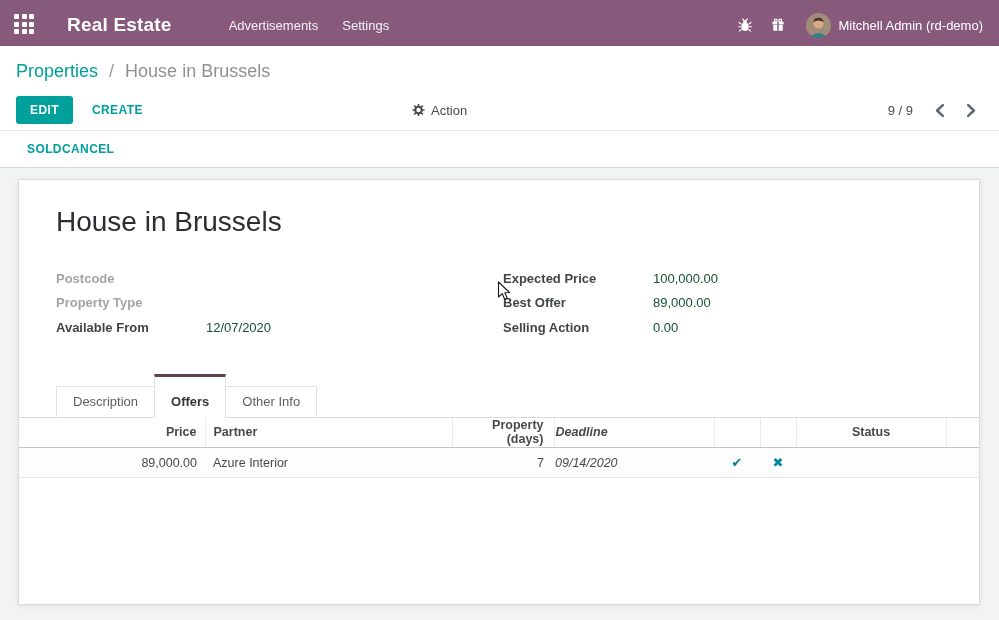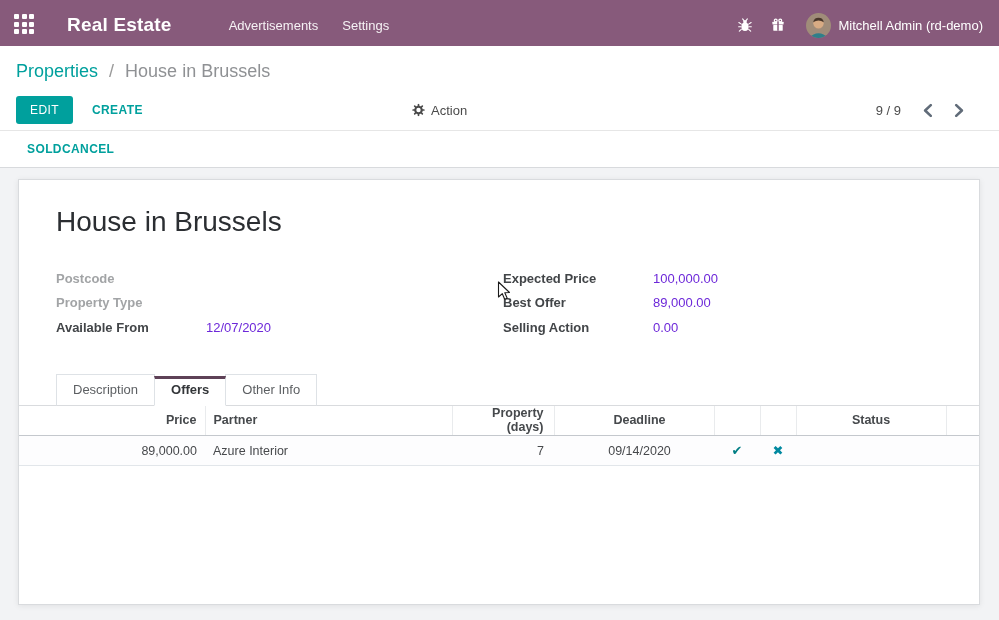--- a/index.html
+++ b/index.html
@@ -20,61 +20,61 @@
   .avatar { width:25px; height:25px; border-radius:50%; overflow:hidden; margin-left:21px; flex:0 0 auto; }
   .user-name { color:#fff; font-size:13px; margin-left:8px; cursor:pointer; }
 
   
   .control-panel { background:#fff; padding:13px 16px 0 16px; height:84px; }
   .breadcrumb { font-size:18px; line-height:25px; }
   .breadcrumb a { color:#00a09d; text-decoration:none; cursor:pointer; }
   .breadcrumb .sep { color:#9a9a9a; margin:0 6px; }
   .breadcrumb .current { color:#8f9194; }
   .cp-buttons { position:relative; height:40px; margin-top:6px; display:flex; align-items:center; }
-  .btn-edit { background:#00a09d; color:#fff; border:none; font-size:12px; font-weight:normal; letter-spacing:.4px; padding:7px 14px; border-radius:3px; cursor:pointer; font-family:inherit; }
+  .btn-edit { background:#00a09d; color:#fff; border:none; font-size:12px; font-weight:bold; letter-spacing:.4px; padding:7px 14px; border-radius:3px; cursor:pointer; font-family:inherit; }
   .btn-create { background:none; border:none; color:#00a09d; font-size:12px; font-weight:bold; letter-spacing:.4px; margin-left:19px; cursor:pointer; font-family:inherit; }
   .action-menu { position:absolute; left:396px; top:50%; transform:translateY(-50%); display:flex; align-items:center; gap:6px; font-size:13px; color:#4a4a4a; cursor:pointer; }
-  .pager { position:absolute; right:18px; top:50%; transform:translateY(-50%); display:flex; align-items:center; }
+  .pager { position:absolute; right:6px; top:50%; transform:translateY(-50%); display:flex; align-items:center; }
   .pager-value { font-size:13px; color:#4c4c4c; }
   .pager-btn { background:none; border:none; cursor:pointer; padding:0; margin-left:21px; display:flex; align-items:center; }
 
   
   .statusbar { height:38px; background:#fff; border-top:1px solid #e6e6e6; border-bottom:1px solid #d8dadd; display:flex; align-items:center; padding-left:27px; }
   .status-btn { background:none; border:none; color:#00a09d; font-size:12px; font-weight:bold; letter-spacing:.4px; cursor:pointer; font-family:inherit; }
   .status-btn + .status-btn { }
 
   
   .content { height:452px; background:#f2f3f5; padding:11px 19px 0 18px; }
   .sheet { width:962px; height:426px; background:#fff; border:1px solid #d9dbde; box-shadow:0 1px 6px rgba(0,0,0,.08); overflow:hidden; }
   .record-title { font-size:28px; font-weight:400; color:#2b2e32; margin:26px 0 0 37px; }
 
   .field-grid { display:flex; margin-top:28px; padding:0 20px 0 37px; }
   .fcol-left { width:447px; flex:0 0 auto; }
   .fcol-right { flex:1; }
   .field-row { display:flex; height:24.5px; align-items:center; font-size:13px; }
   .f-label { width:150px; flex:0 0 auto; font-weight:bold; color:#424548; }
   .f-label.muted { color:#a2a4a6; }
-  .f-value { color:#6d28d9; }
+  .f-value { color:#14532d; }
 
   
   .tab-strip { display:flex; margin-top:34px; padding-left:37px; border-bottom:1px solid #d9dbde; align-items:flex-end; }
   .tab { background:#fff; border:1px solid #dee2e6; border-bottom:none; padding:7px 16px 8px; font-size:13px; color:#5c5f62; margin-bottom:-1px; cursor:pointer; position:relative; }
   .tab + .tab { margin-left:-1px; }
   .tab.inactive { border-bottom:1px solid #d9dbde; }
-  .tab.active { border-top:3px solid #5e4157; padding-top:3px; font-weight:bold; color:#333639; border-bottom:1px solid #fff; z-index:2; }
+  .tab.active { border-top:3px solid #5e4157; padding-top:17px; font-weight:bold; color:#333639; border-bottom:1px solid #fff; z-index:2; }
 
   
   table.offers { width:100%; border-collapse:collapse; table-layout:fixed; font-size:12.5px; }
   .offers th { height:30px; font-weight:bold; color:#46494c; border-bottom:1px solid #c4c8cd; vertical-align:middle; }
   .offers th + th { border-left:1px solid #e9ebed; }
   .offers td { height:30px; color:#47494c; border-bottom:1px solid #e2e6ea; vertical-align:middle; background:#fdfdfe; }
   .col-price   { width:186px; text-align:right; padding-right:8px; }
   .col-partner { width:247px; text-align:left; padding-left:8px; }
   .col-validity{ width:102px; text-align:right; padding-right:10px; }
-  .col-deadline{ width:160px; text-align:center; padding-left:11px; }
+  .col-deadline{ width:160px; text-align:left; padding-left:1px;font-style:italic; }
   .col-accept  { width:46px;  text-align:center; }
   .col-refuse  { width:36px;  text-align:center; }
   .col-status  { width:150px; text-align:center; }
   .col-fill    { }
   .row-icon { font-size:13px; font-weight:bold; cursor:pointer; font-family:"DejaVu Sans",sans-serif; }
   .icon-accept { color:#017e84; }
   .icon-refuse { color:#0189a0; }
 
   
   .mouse-cursor { position:absolute; left:497px; top:281px; z-index:50; pointer-events:none; }

